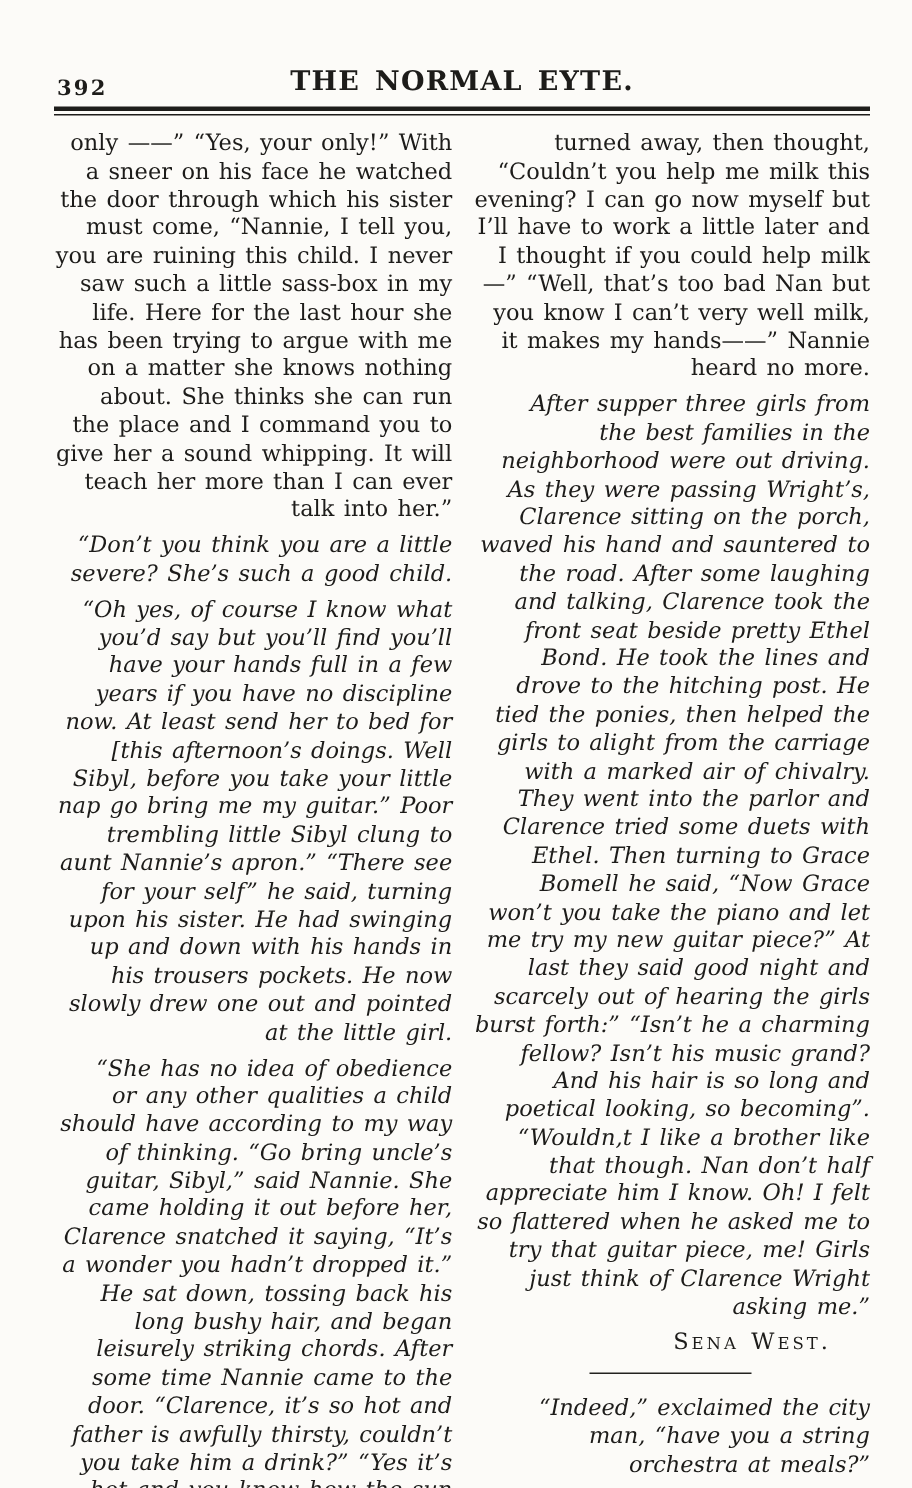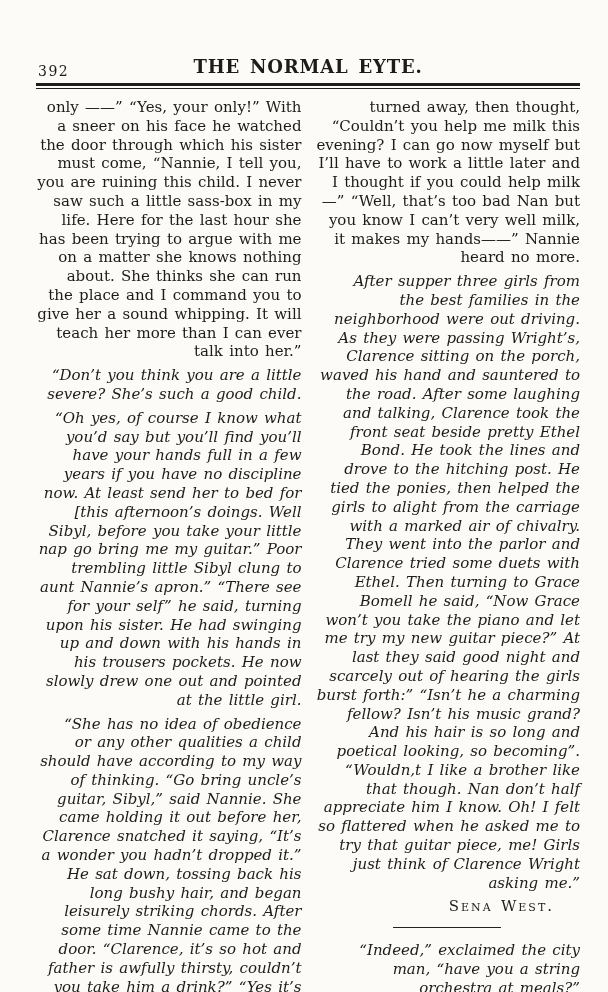--- a/index.html
+++ b/index.html
@@ -23,26 +23,26 @@
   .header {
     position: relative;
     height: 24px;
     margin-bottom: 3px;
   }
   .page-number {
     position: absolute;
     left: 2px;
     bottom: 1px;
     font-size: 14px;
-    font-weight: normal;
+    font-weight: bold;
     letter-spacing: 1.5px;
     margin-top: 12px;
   }
   .title {
-    margin: 16px;
+    margin: 4px;
     text-align: center;
     font-size: 18px;
     font-weight: bold;
     letter-spacing: 0.8px;
     word-spacing: 3px;
   }
   .rule-double {
     height: 2px;
     border-top: 3px solid #1e1d1b;
     border-bottom: 1px solid #1e1d1b;

